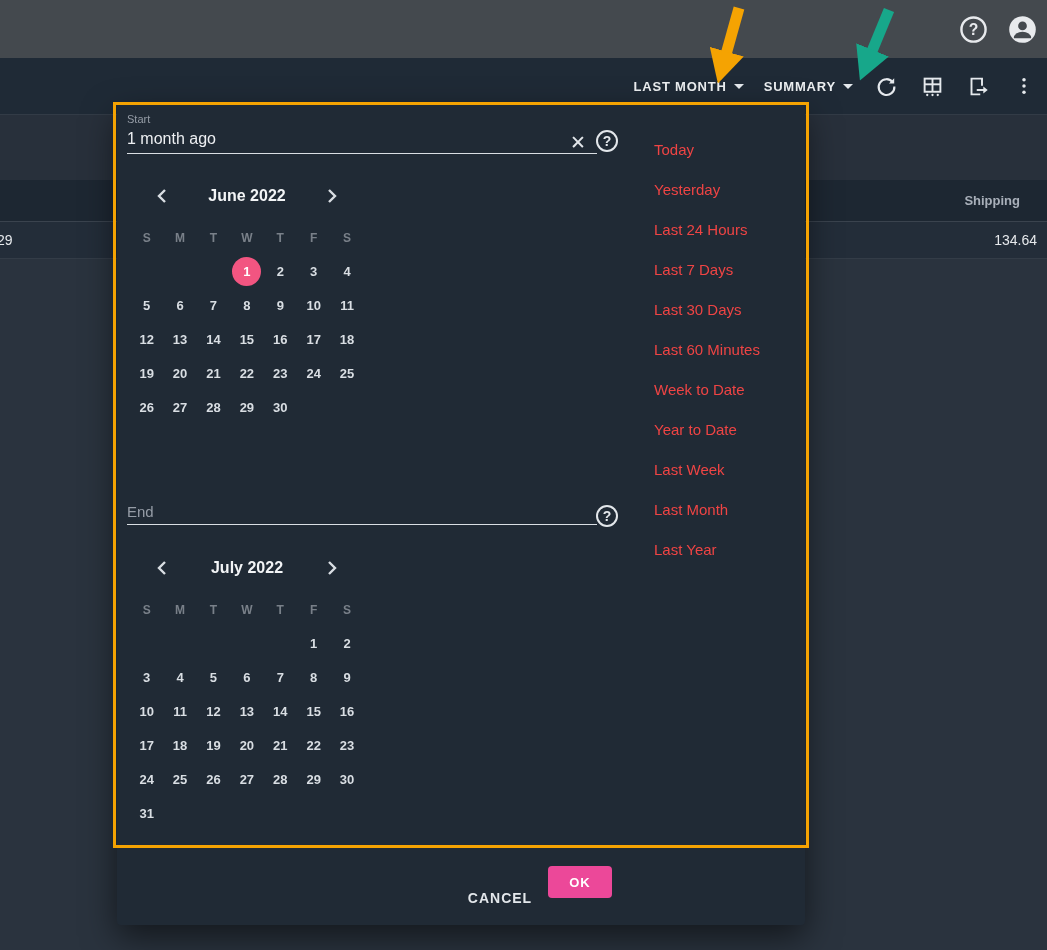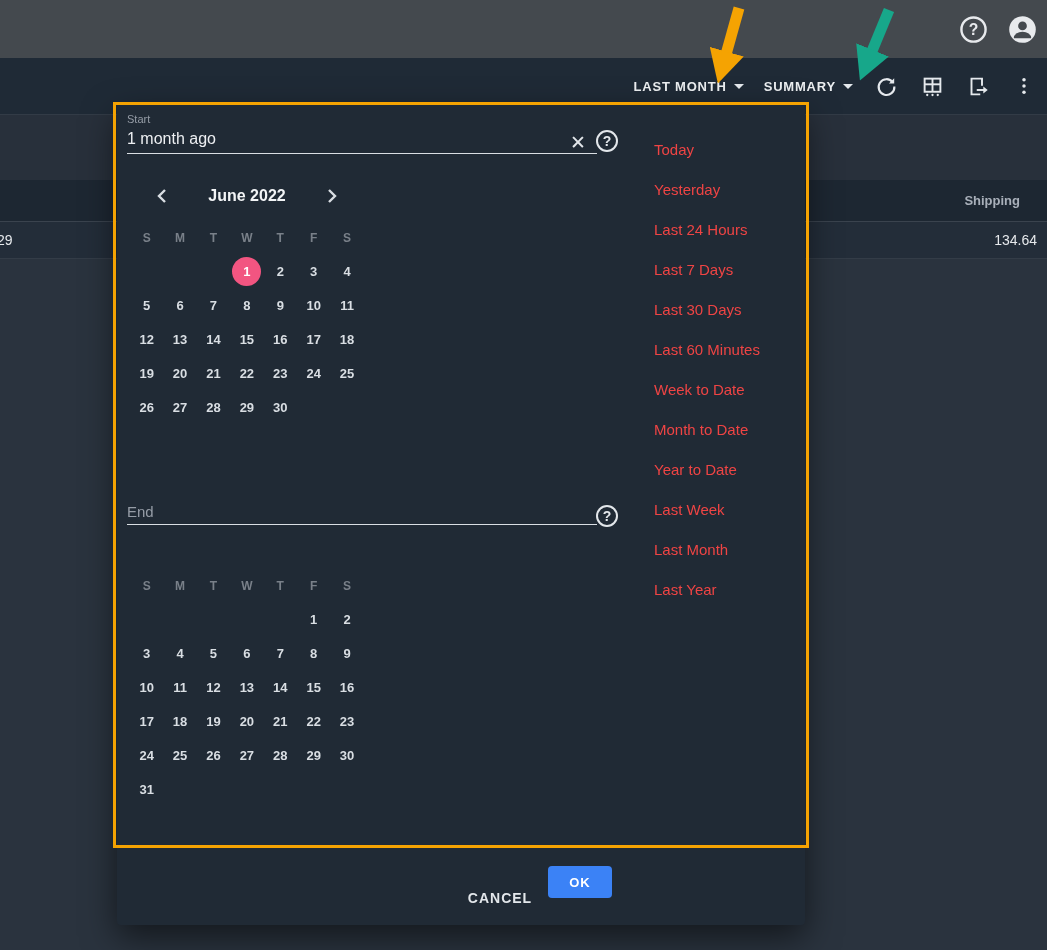--- a/index.html
+++ b/index.html
@@ -67,21 +67,21 @@
   .day.selected { }
   .day.selected { }
   .day.selected { }
   .day.selected .num { position:relative; }
 
   .presets { position:absolute; left:537px; top:24px; width:150px; }
   .preset { height:40px; display:flex; align-items:center; color:#ef4444; font-size:15px; cursor:pointer; }
 
   .footer-cancel { position:absolute; left:343px; top:761px; width:80px; height:32px; background:none; border:none;
                    color:#E3E7EB; font-family:"Liberation Sans",sans-serif; font-size:14px; font-weight:bold; letter-spacing:1px; cursor:pointer;margin-top:16px; }
-  .footer-ok { position:absolute; left:431px; top:761px; width:64px; height:32px; background:#3b82f6; border:none; border-radius:4px;
+  .footer-ok { position:absolute; left:431px; top:761px; width:64px; height:32px; background:#ec4899; border:none; border-radius:4px;
                color:#FFFFFF; font-family:"Liberation Sans",sans-serif; font-size:13px; font-weight:bold; letter-spacing:1px; cursor:pointer; }
 
   
   .highlight-rect { position:absolute; left:113px; top:102px; width:696px; height:746px;
                     border:3px solid #F5A302; z-index:40; pointer-events:none; }
   .arrows { position:absolute; left:0; top:0; width:1047px; height:950px; z-index:50; pointer-events:none; }
 
   
   .round-icon { width:29px; height:29px; cursor:pointer; }
 </style>
@@ -291,20 +291,33 @@
         </div>
       </div>
   </div>
 
   <div class="field-label" style="top:398px; font-size:15px;">End</div>
   <div class="field-value" style="top:400px;"></div>
   <div class="underline" style="top:400px; height:20px;"></div>
   <div class="help-circle" style="left:479px; top:400px;">?</div>
 
   <div class="calendar" style="top:451px;">
+    <div class="cal-nav">
+      <div class="chev prev">
+        <svg width="10" height="14" viewBox="0 0 10 14">
+            <polyline points="8,1 2,7 8,13"></polyline>
+          </svg>
+      </div>
+      <div class="cal-title">July 2022</div>
+      <div class="chev next">
+        <svg width="10" height="14" viewBox="0 0 10 14">
+            <polyline points="2,1 8,7 2,13"></polyline>
+          </svg>
+      </div>
+    </div>
     <div class="weekdays">
         <div class="wd">S</div>
         <div class="wd">M</div>
         <div class="wd">T</div>
         <div class="wd">W</div>
         <div class="wd">T</div>
         <div class="wd">F</div>
         <div class="wd">S</div>
       </div>
     <div class="days">
@@ -438,21 +451,20 @@
   </div>
 
   <div class="presets">
       <div class="preset">Today</div>
       <div class="preset">Yesterday</div>
       <div class="preset">Last 24 Hours</div>
       <div class="preset">Last 7 Days</div>
       <div class="preset">Last 30 Days</div>
       <div class="preset">Last 60 Minutes</div>
       <div class="preset">Week to Date</div>
-      <div class="preset">Month to Date</div>
       <div class="preset">Year to Date</div>
       <div class="preset">Last Week</div>
       <div class="preset">Last Month</div>
       <div class="preset">Last Year</div>
     </div>
 
   <button class="footer-cancel">CANCEL</button>
   <button class="footer-ok">OK</button>
 </div>
 

